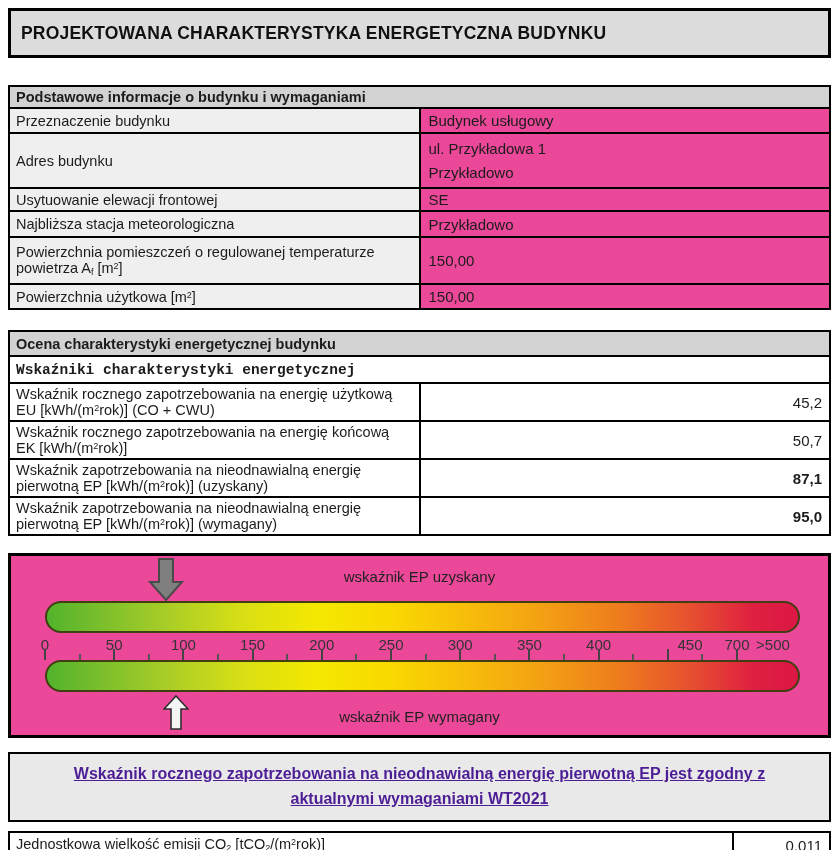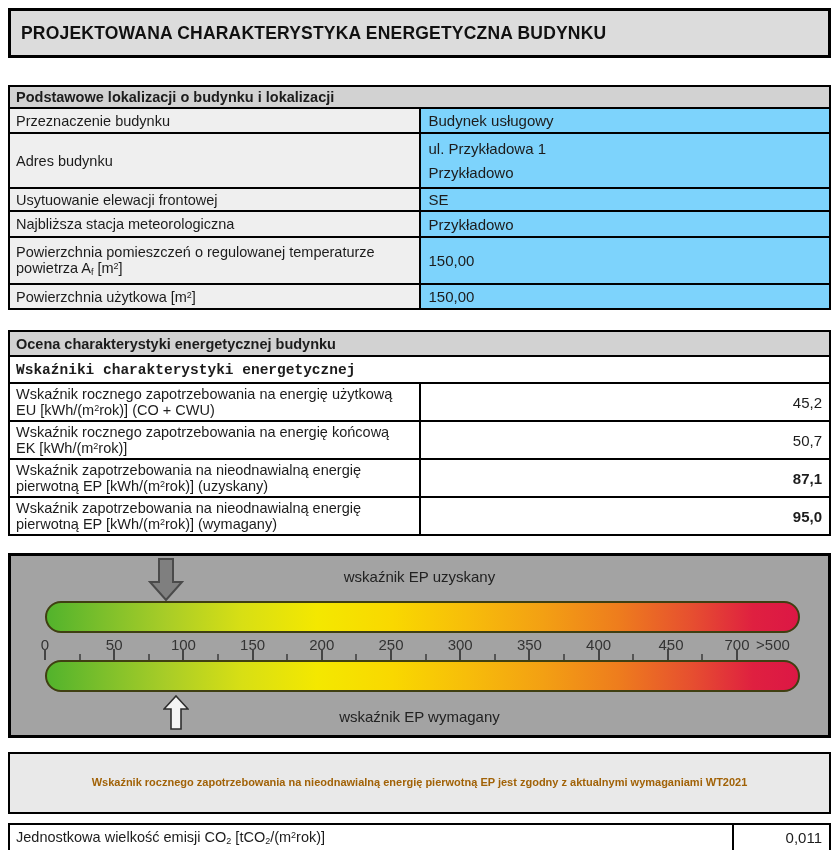--- a/index.html
+++ b/index.html
@@ -19,34 +19,34 @@
 
   
   table.tbl { width:823px; border-collapse:collapse; table-layout:fixed; }
   table.tbl td {
     border:2px solid #000; font-size:14.5px; color:#1c1c1c;
     padding:2px 6px; vertical-align:middle; overflow:hidden;
   }
   td.sec-header { background:#d2d2d2; font-weight:bold; font-size:15px; padding-left:7px; }
   td.sub-header { background:#fff; font-weight:bold; font-size:15px; padding-left:7px;font-family:Liberation Mono, monospace; }
   .info-tbl td.lbl { background:#efefef; width:272px; }
-  .info-tbl td.val { background:#7dd3fc; font-size:15px; padding-left:8px; }
+  .info-tbl td.val { background:#ec4899; font-size:15px; padding-left:8px; }
   .val-col { width:97px; text-align:right; padding-right:7px !important; font-size:15px !important; }
   .bold { font-weight:bold; }
   sub { font-size:0.62em; vertical-align:-0.25em; }
   sup { font-size:0.62em; vertical-align:0.5em; }
   .line { display:block; line-height:1.55; }
 
   .gap20 { height:20px; } .gap27 { height:27px; } .gap17 { height:17px; }
   .gap14 { height:14px; } .gap9 { height:9px; }
 
   
   .chart-box {
     position:relative; width:823px; height:185px;
-    border:3px solid #000; background:#a3a3a3;
+    border:3px solid #000; background:#ec4899;
   }
   .chart-title {
     position:absolute; left:0; width:100%; text-align:center;
     font-size:15px; color:#222;
   }
   .chart-title.top { top:12px; }
   .chart-title.bottom { top:152px; }
   .bar {
     position:absolute; left:34px; width:755px; height:32px;
     border:2px solid #3f3f12; border-radius:16px;
@@ -68,37 +68,37 @@
   .arrow-svg { position:absolute; }
   .arrow-down-svg { top:2px; }
   .arrow-up-svg { top:139px; }
 
   
   .statement-box {
     border:2px solid #000; background:#e9e9e9; width:823px; min-height:62px;
     display:flex; align-items:center; justify-content:center;
     text-align:center; padding:8px 28px;
   }
-  .statement-box p { font-size:11px; font-weight:bold; line-height:1.55; color:#a16207; }
+  .statement-box p { font-size:16px; font-weight:bold; line-height:1.55; color:#4c1d95;text-decoration:underline; }
 </style>
 </head>
 <body>
 
 <div class="page">
 
   <header class="title-box">
     <h1>PROJEKTOWANA CHARAKTERYSTYKA ENERGETYCZNA BUDYNKU</h1>
   </header>
 
   <div class="gap27"></div>
 
   <table class="tbl info-tbl">
     <tbody>
         <tr style="height:22px;">
-      <td colspan="2" class="sec-header">Podstawowe lokalizacji o budynku i lokalizacji</td>
+      <td colspan="2" class="sec-header">Podstawowe informacje o budynku i wymaganiami</td>
     </tr>
     <tr style="height:25px;border-radius:8px;">
       <td class="lbl">Przeznaczenie budynku</td>
       <td class="val">Budynek usługowy</td>
     </tr>
     <tr style="height:55px;">
       <td class="lbl">Adres budynku</td>
       <td class="val">
         <span class="line">ul. Przykładowa 1</span>
         <span class="line">Przykładowo</span>
@@ -184,21 +184,21 @@
         <div class="tick-minor" style="left: 414.6px;"></div>
         <div class="axis-label" style="left: 449.2px;">300</div>
         <div class="tick-major" style="left: 449.2px;"></div>
         <div class="tick-minor" style="left: 483.8px;"></div>
         <div class="axis-label" style="left: 518.4px;">350</div>
         <div class="tick-major" style="left: 518.4px;"></div>
         <div class="tick-minor" style="left: 553px;"></div>
         <div class="axis-label" style="left: 587.6px;">400</div>
         <div class="tick-major" style="left: 587.6px;"></div>
         <div class="tick-minor" style="left: 622.2px;"></div>
-        <div class="axis-label" style="left: 660px;">450</div>
+        <div class="axis-label" style="left: 679px;">450</div>
         <div class="tick-major" style="left: 656.8px;"></div>
         <div class="tick-minor" style="left: 691.4px;"></div>
         <div class="axis-label" style="left: 726px;">700</div>
         <div class="tick-major" style="left: 726px;"></div>
         <div class="axis-label" style="left: 762px;">&gt;500</div>
       </div>
 
     <div class="bar bottom-bar" style="background: linear-gradient(90deg, rgb(82, 179, 44) 0%, rgb(127, 192, 43) 8%, rgb(169, 205, 39) 16%, rgb(216, 223, 20) 26%, rgb(244, 232, 0) 36%, rgb(249, 216, 0) 46%, rgb(247, 189, 10) 56%, rgb(243, 160, 19) 66%, rgb(238, 125, 29) 76%, rgb(230, 78, 48) 86%, rgb(223, 32, 64) 94%, rgb(220, 23, 69) 100%);"></div>
 
     <svg class="arrow-svg arrow-up-svg" width="26" height="35" viewBox="0 0 26 35" style="left: 152.48px;">

